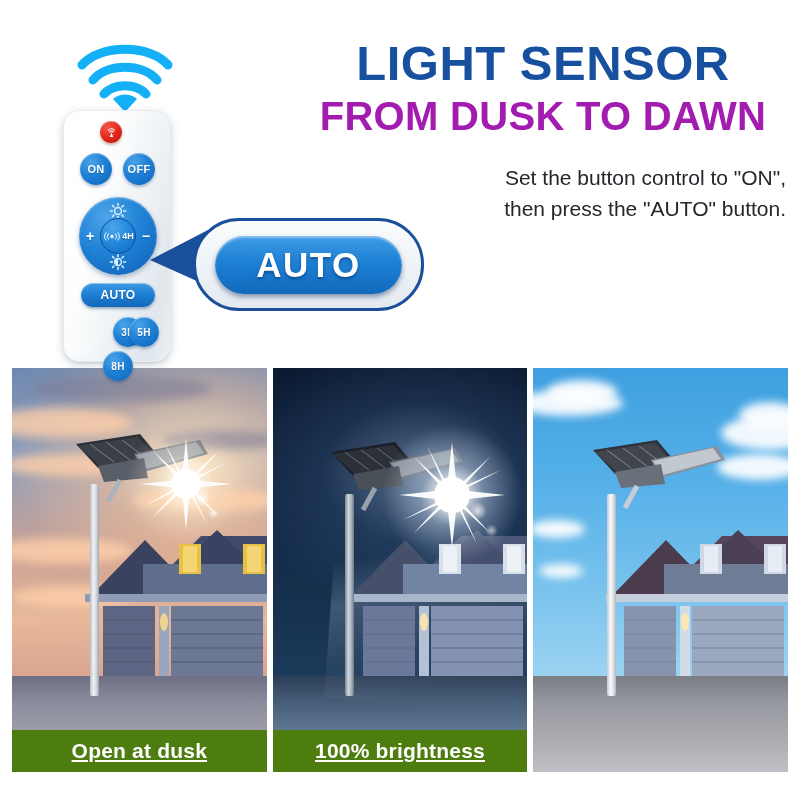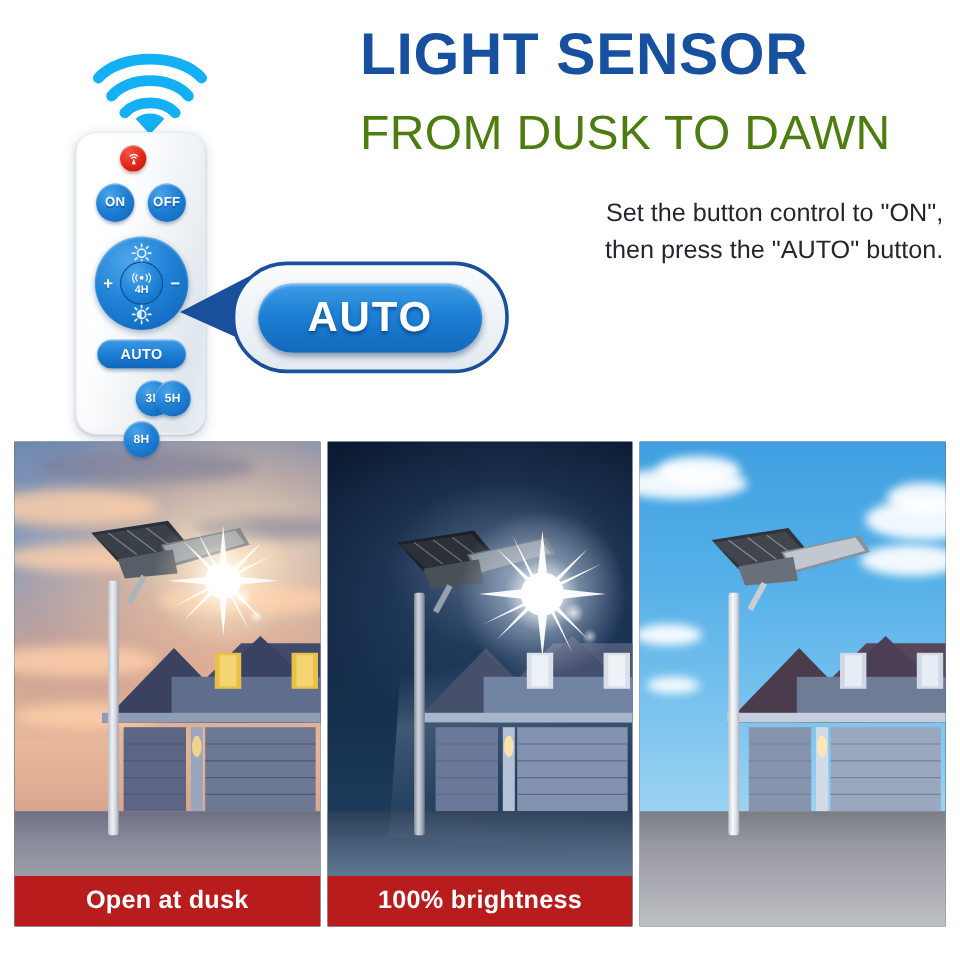--- a/index.html
+++ b/index.html
@@ -100,21 +100,21 @@
   }
   .dial-center {
     position: absolute;
     left: 21px; top: 21px;
     width: 36px; height: 36px;
     border-radius: 50%;
     background: radial-gradient(circle at 36% 26%, #4ea6ea 0%, #2286da 50%, #1168bc 100%);
     border: 1px solid #0b4f9a;
     box-sizing: border-box;
     display: flex;
-    flex-direction: column;
+    flex-direction: row;
     align-items: center;
     justify-content: center;
     color: #fff;
   }
   .dial-center .hrs {
     font-size: 9px;
     font-weight: bold;
     line-height: 1;
     margin-top: 1px;
     text-shadow: 0 1px 1px rgba(0,50,110,.5);
@@ -181,38 +181,38 @@
     font-size: 35px;
     font-weight: bold;
     letter-spacing: 1.5px;
     text-shadow: 0 2px 3px rgba(0,45,100,.55);
   }
 
   
   .title-block {
     position: absolute;
     left: 300px;
-    top: 22px;
+    top: 39px;
     width: 486px;
-    text-align: left;
+    text-align: center;
   }
   .title-1 {
     color: #17509e;
     font-size: 49px;
     font-weight: bold;
     line-height: 1.02;
     letter-spacing: .5px;
   }
   .title-2 {
-    color: #4d7c0f;
+    color: #a21caf;
     font-size: 40px;
-    font-weight: normal;
+    font-weight: bold;
     line-height: 1.08;
     letter-spacing: .3px;
-    margin-top: 18px;
+    margin-top: 6px;
   }
   .subtitle {
     position: absolute;
     left: 380px;
     top: 163px;
     width: 406px;
     text-align: right;
     color: #23272b;
     font-size: 21px;
     line-height: 1.46;
@@ -286,29 +286,30 @@
   }
   .starburst { position:absolute; pointer-events:none; }
 
   
   .caption {
     position: absolute;
     left: 0;
     bottom: 0;
     width: 100%;
     height: 42px;
-    background: #b91c1c;
+    background: #4d7c0f;
     display: flex;
     align-items: center;
     justify-content: center;
     color: #ffffff;
     font-size: 21px;
     font-weight: bold;
     letter-spacing: .2px;
     z-index: 9;
+    text-decoration: underline;
   }
 </style>
 </head>
 <body>
 
 <div id="stage">
 
   <div class="hero">
 
     <div class="wifi-icon">

